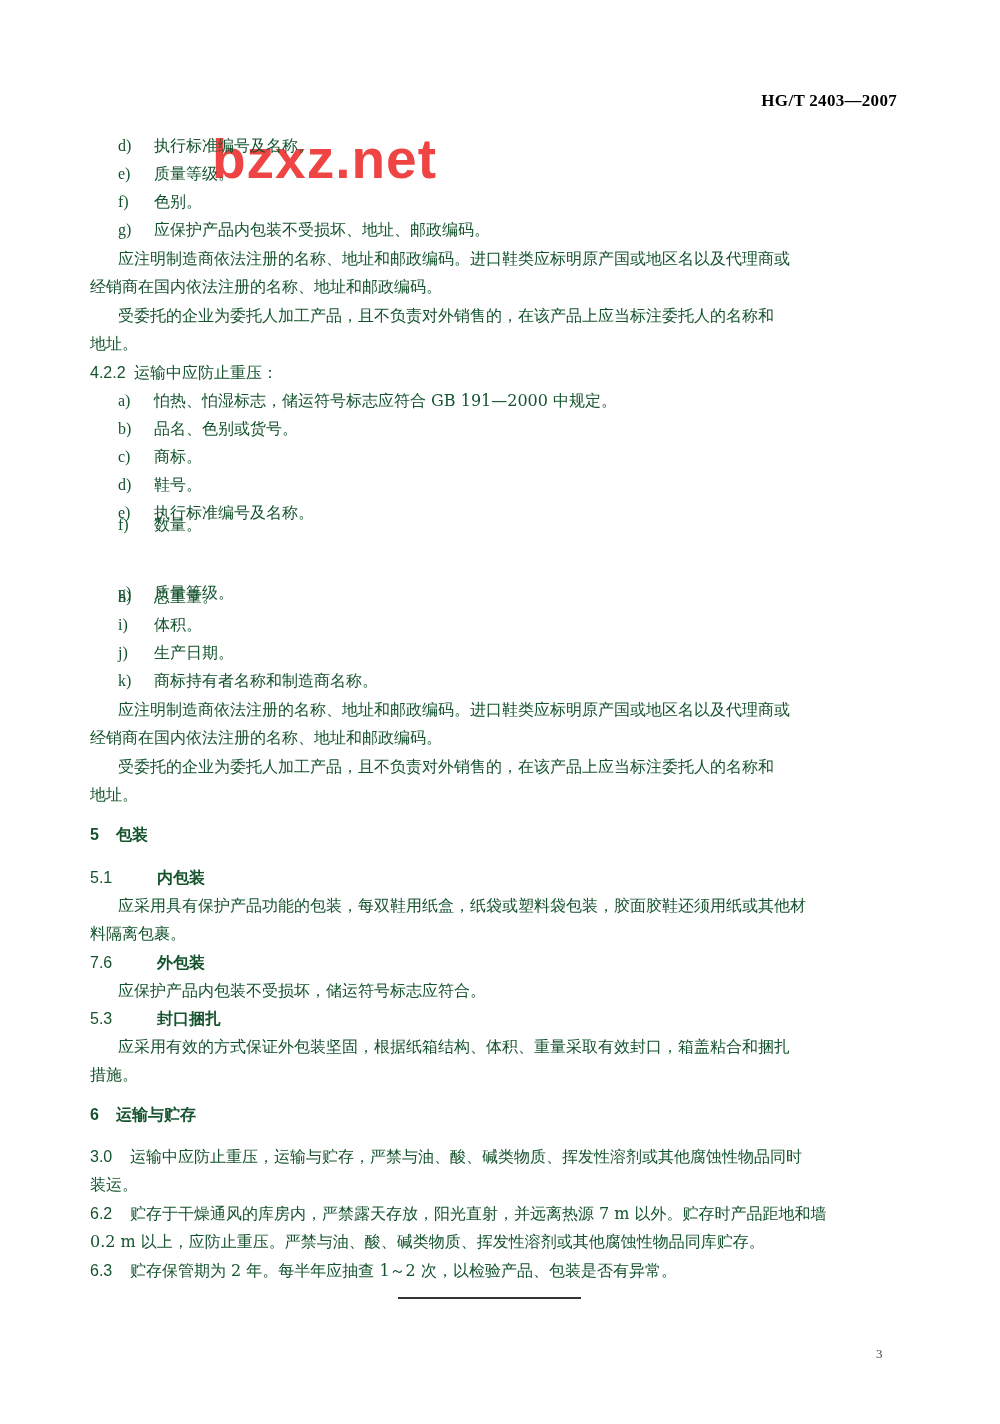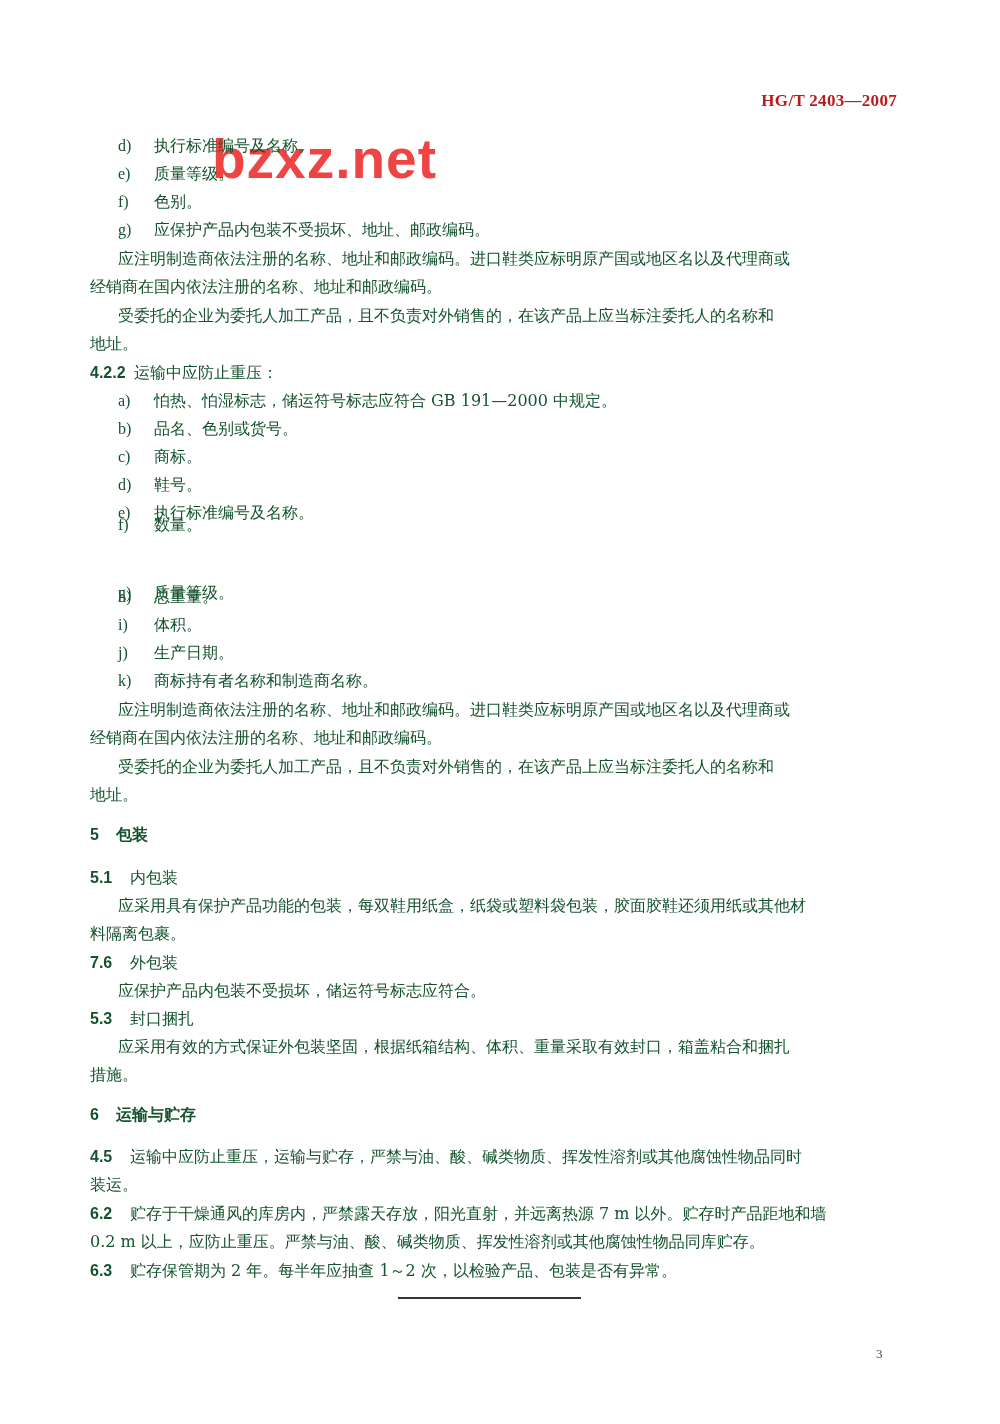--- a/index.html
+++ b/index.html
@@ -8,46 +8,46 @@
     background: #ffffff;
     position: relative;
     overflow: hidden;
     font-family: "DejaVu Serif", "Liberation Serif", serif;
     color: #1e1e1e;
   }
   .page { position: absolute; left: 0; top: 0; width: 1000px; height: 1424px; }
   .header-code {
     position: absolute; right: 103px; top: 91px;
     font-family: "Liberation Serif", serif;
-    font-weight: bold; font-size: 17px; letter-spacing: 0.3px; color: #b91c1c;
+    font-weight: bold; font-size: 17px; letter-spacing: 0.3px; color: #000000;
   }
   .watermark {
     position: absolute; left: 212px; top: 132px;
     font-family: "Liberation Sans", "DejaVu Sans", sans-serif;
     font-weight: bold; font-size: 55px; color: #ef4444;
     letter-spacing: 1px; z-index: 0; line-height: 1;
   }
   .content { position: absolute; left: 0; top: 0; width: 1000px; z-index: 1; }
   .line {
     position: absolute;
     font-size: 16px;
     line-height: 17px;
     white-space: nowrap;
     color: #14532d;
   }
   .item { left: 118px; }
   .item .lbl { display: inline-block; width: 36px; font-family: "Liberation Serif", serif; }
   .para1 { left: 118px; }
   .cont { left: 90px; }
   .sub { left: 90px; }
-  .sub .num { font-family: "Liberation Sans", sans-serif; font-weight: bold; display: inline-block; width: 44px; }
+  .sub .num { font-family: "Liberation Sans", sans-serif; font-weight: normal; display: inline-block; width: 44px; }
   .sec { left: 90px; font-weight: bold; }
   .sec .num { font-family: "Liberation Sans", sans-serif; font-weight: bold; display: inline-block; width: 26px; }
   .subh .num { width: 40px; }
-  .subh .ttl { font-weight: normal; }
+  .subh .ttl { font-weight: bold; margin-left: 27px; }
   .end-rule {
     position: absolute; left: 398px; top: 1297px; width: 183px; height: 0;
     border-top: 2px solid #333;
   }
   .page-num {
     position: absolute; left: 876px; top: 1346px;
     font-family: "Liberation Serif", serif; font-size: 13px; color: #444;
   }
 </style>
 </head>
@@ -98,21 +98,21 @@
 
     <div class="line sub subh" style="top:954px"><span class="num">7.6</span><span class="ttl">外包装</span></div>
     <div class="line para1" style="top:982px">应保护产品内包装不受损坏，储运符号标志应符合。</div>
 
     <div class="line sub subh" style="top:1010px"><span class="num">5.3</span><span class="ttl">封口捆扎</span></div>
     <div class="line para1" style="top:1038px">应采用有效的方式保证外包装坚固，根据纸箱结构、体积、重量采取有效封口，箱盖粘合和捆扎</div>
     <div class="line cont" style="top:1066px">措施。</div>
 
     <div class="line sec" style="top:1106px"><span class="num">6</span><span>运输与贮存</span></div>
 
-    <div class="line sub subh" style="top:1148px"><span class="num">4.5</span><span>运输中应防止重压，运输与贮存，严禁与油、酸、碱类物质、挥发性溶剂或其他腐蚀性物品同时</span></div>
+    <div class="line sub subh" style="top:1148px"><span class="num">3.0</span><span>运输中应防止重压，运输与贮存，严禁与油、酸、碱类物质、挥发性溶剂或其他腐蚀性物品同时</span></div>
     <div class="line cont" style="top:1176px">装运。</div>
 
     <div class="line sub subh" style="top:1205px"><span class="num">6.2</span><span>贮存于干燥通风的库房内，严禁露天存放，阳光直射，并远离热源 7 m 以外。贮存时产品距地和墙</span></div>
     <div class="line cont" style="top:1233px">0.2 m 以上，应防止重压。严禁与油、酸、碱类物质、挥发性溶剂或其他腐蚀性物品同库贮存。</div>
 
     <div class="line sub subh" style="top:1262px"><span class="num">6.3</span><span>贮存保管期为 2 年。每半年应抽查 1～2 次，以检验产品、包装是否有异常。</span></div>
 
   </div>
 
   <div class="end-rule"></div>

